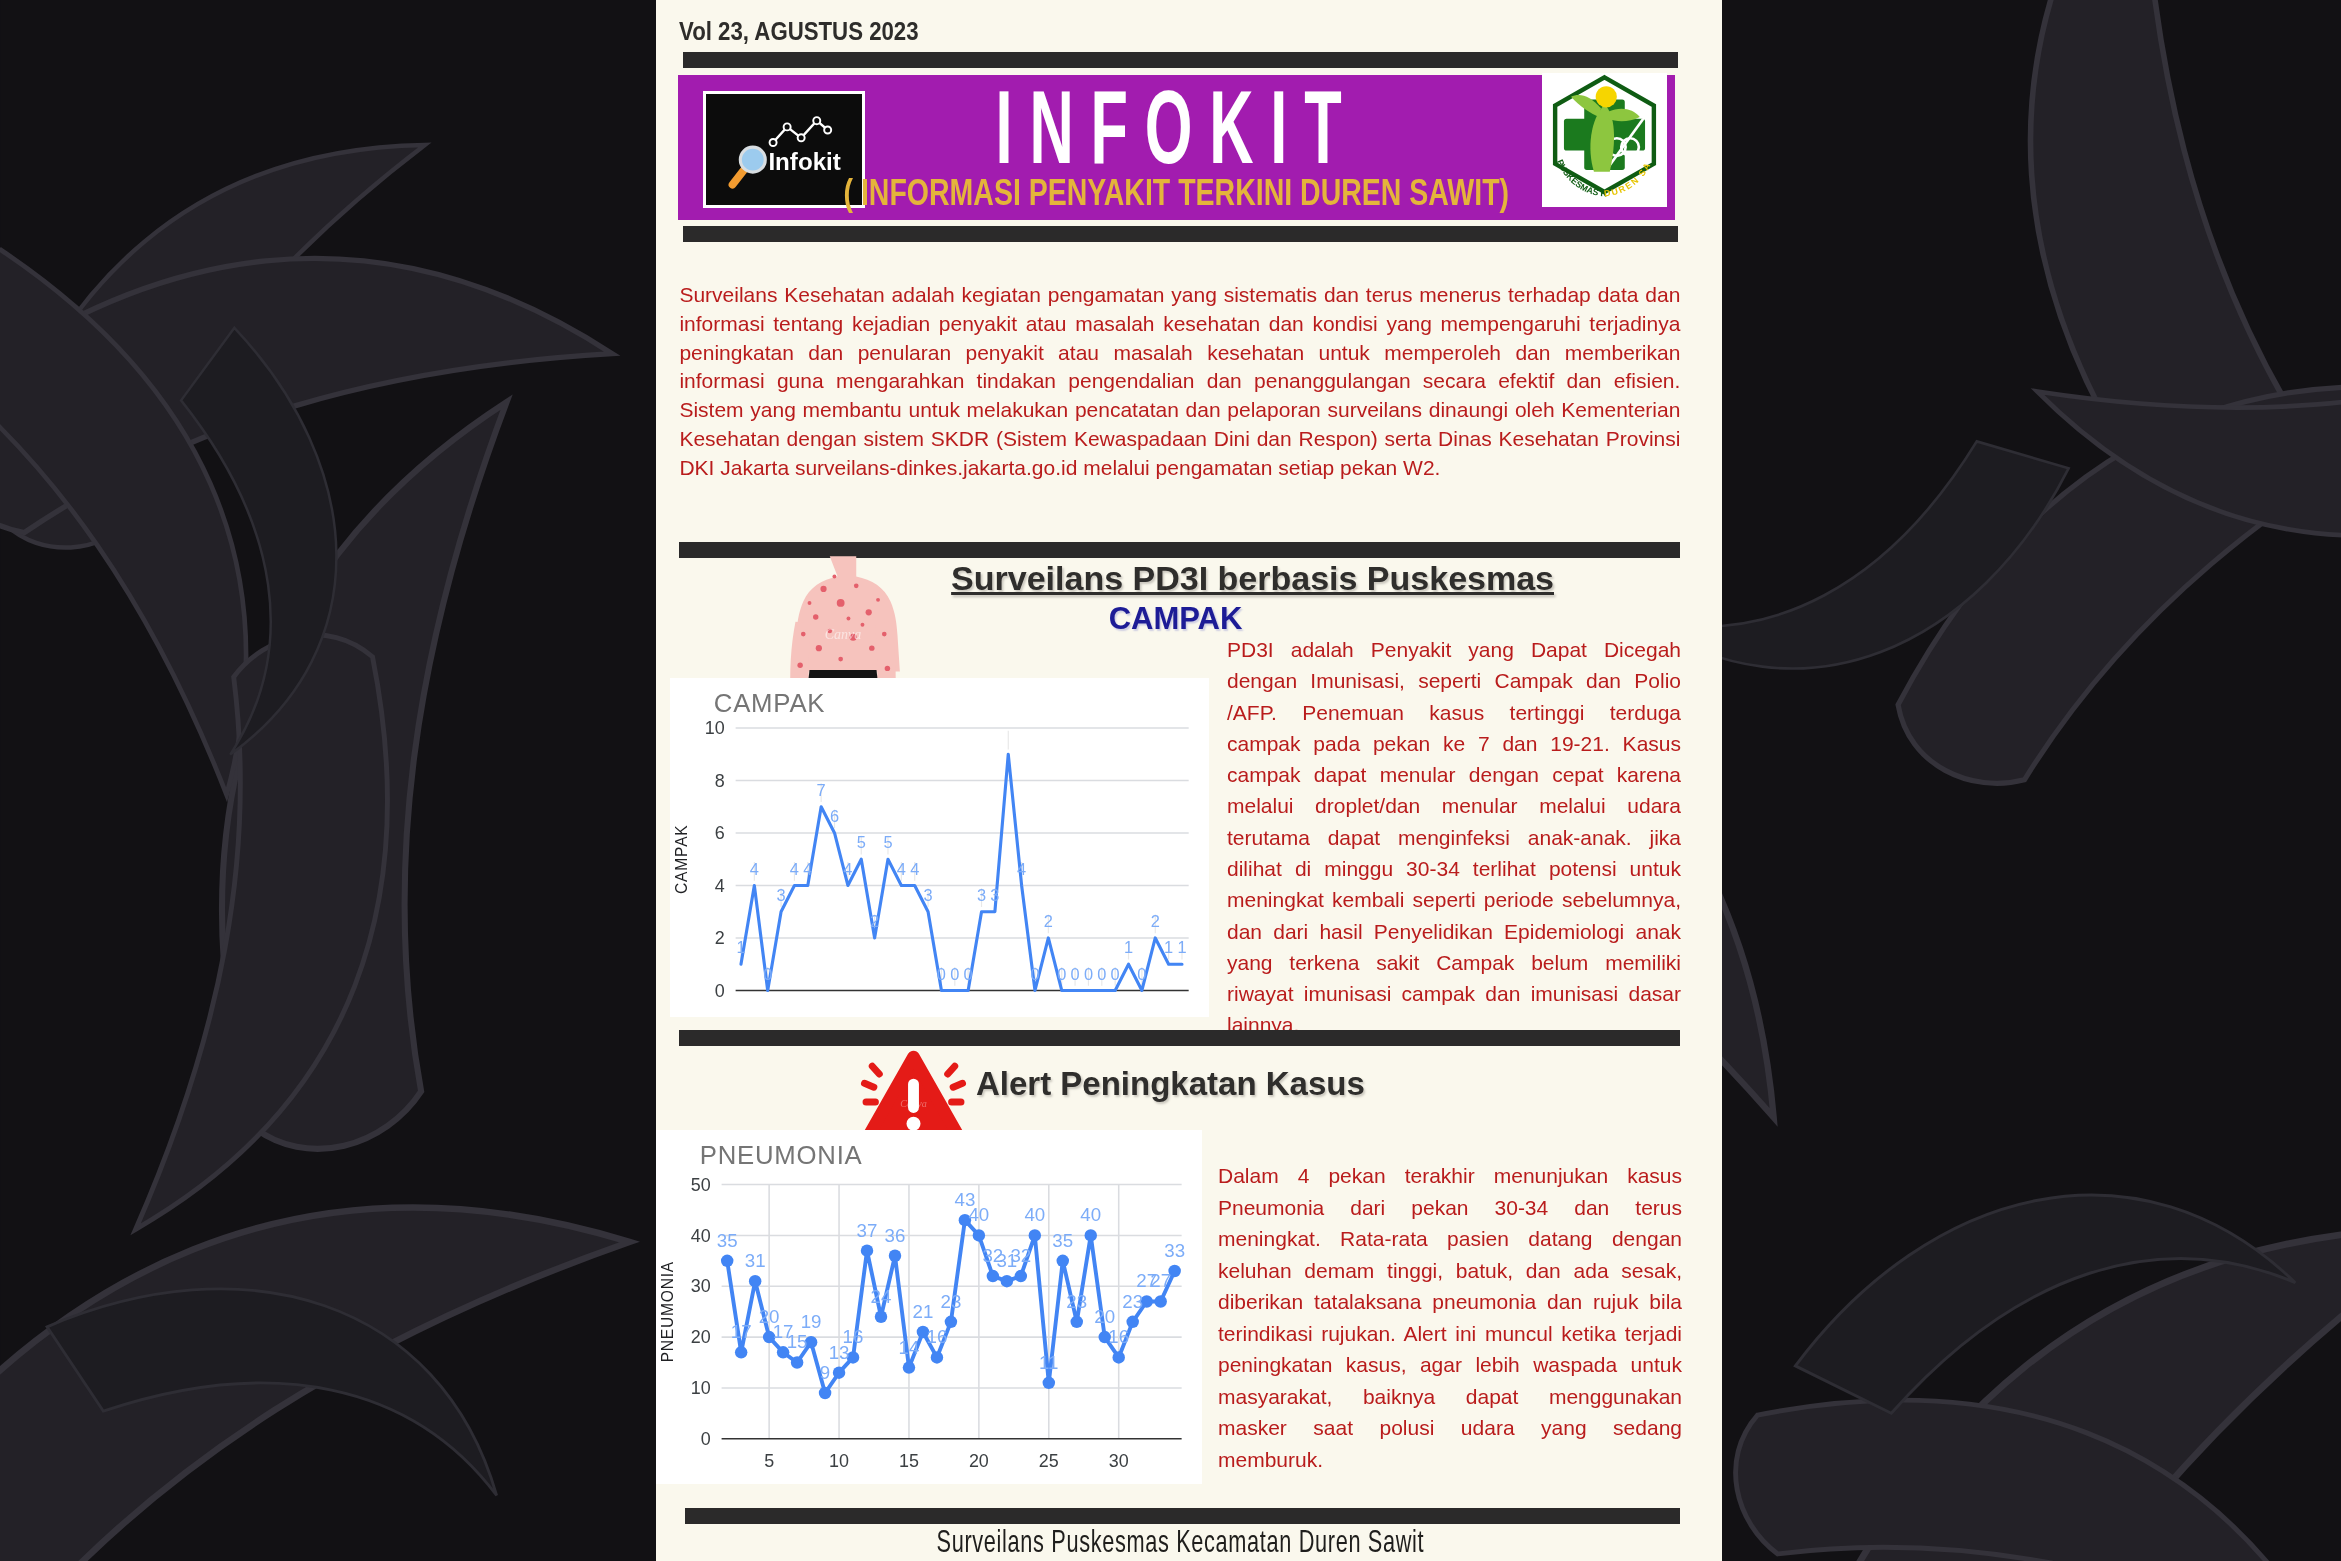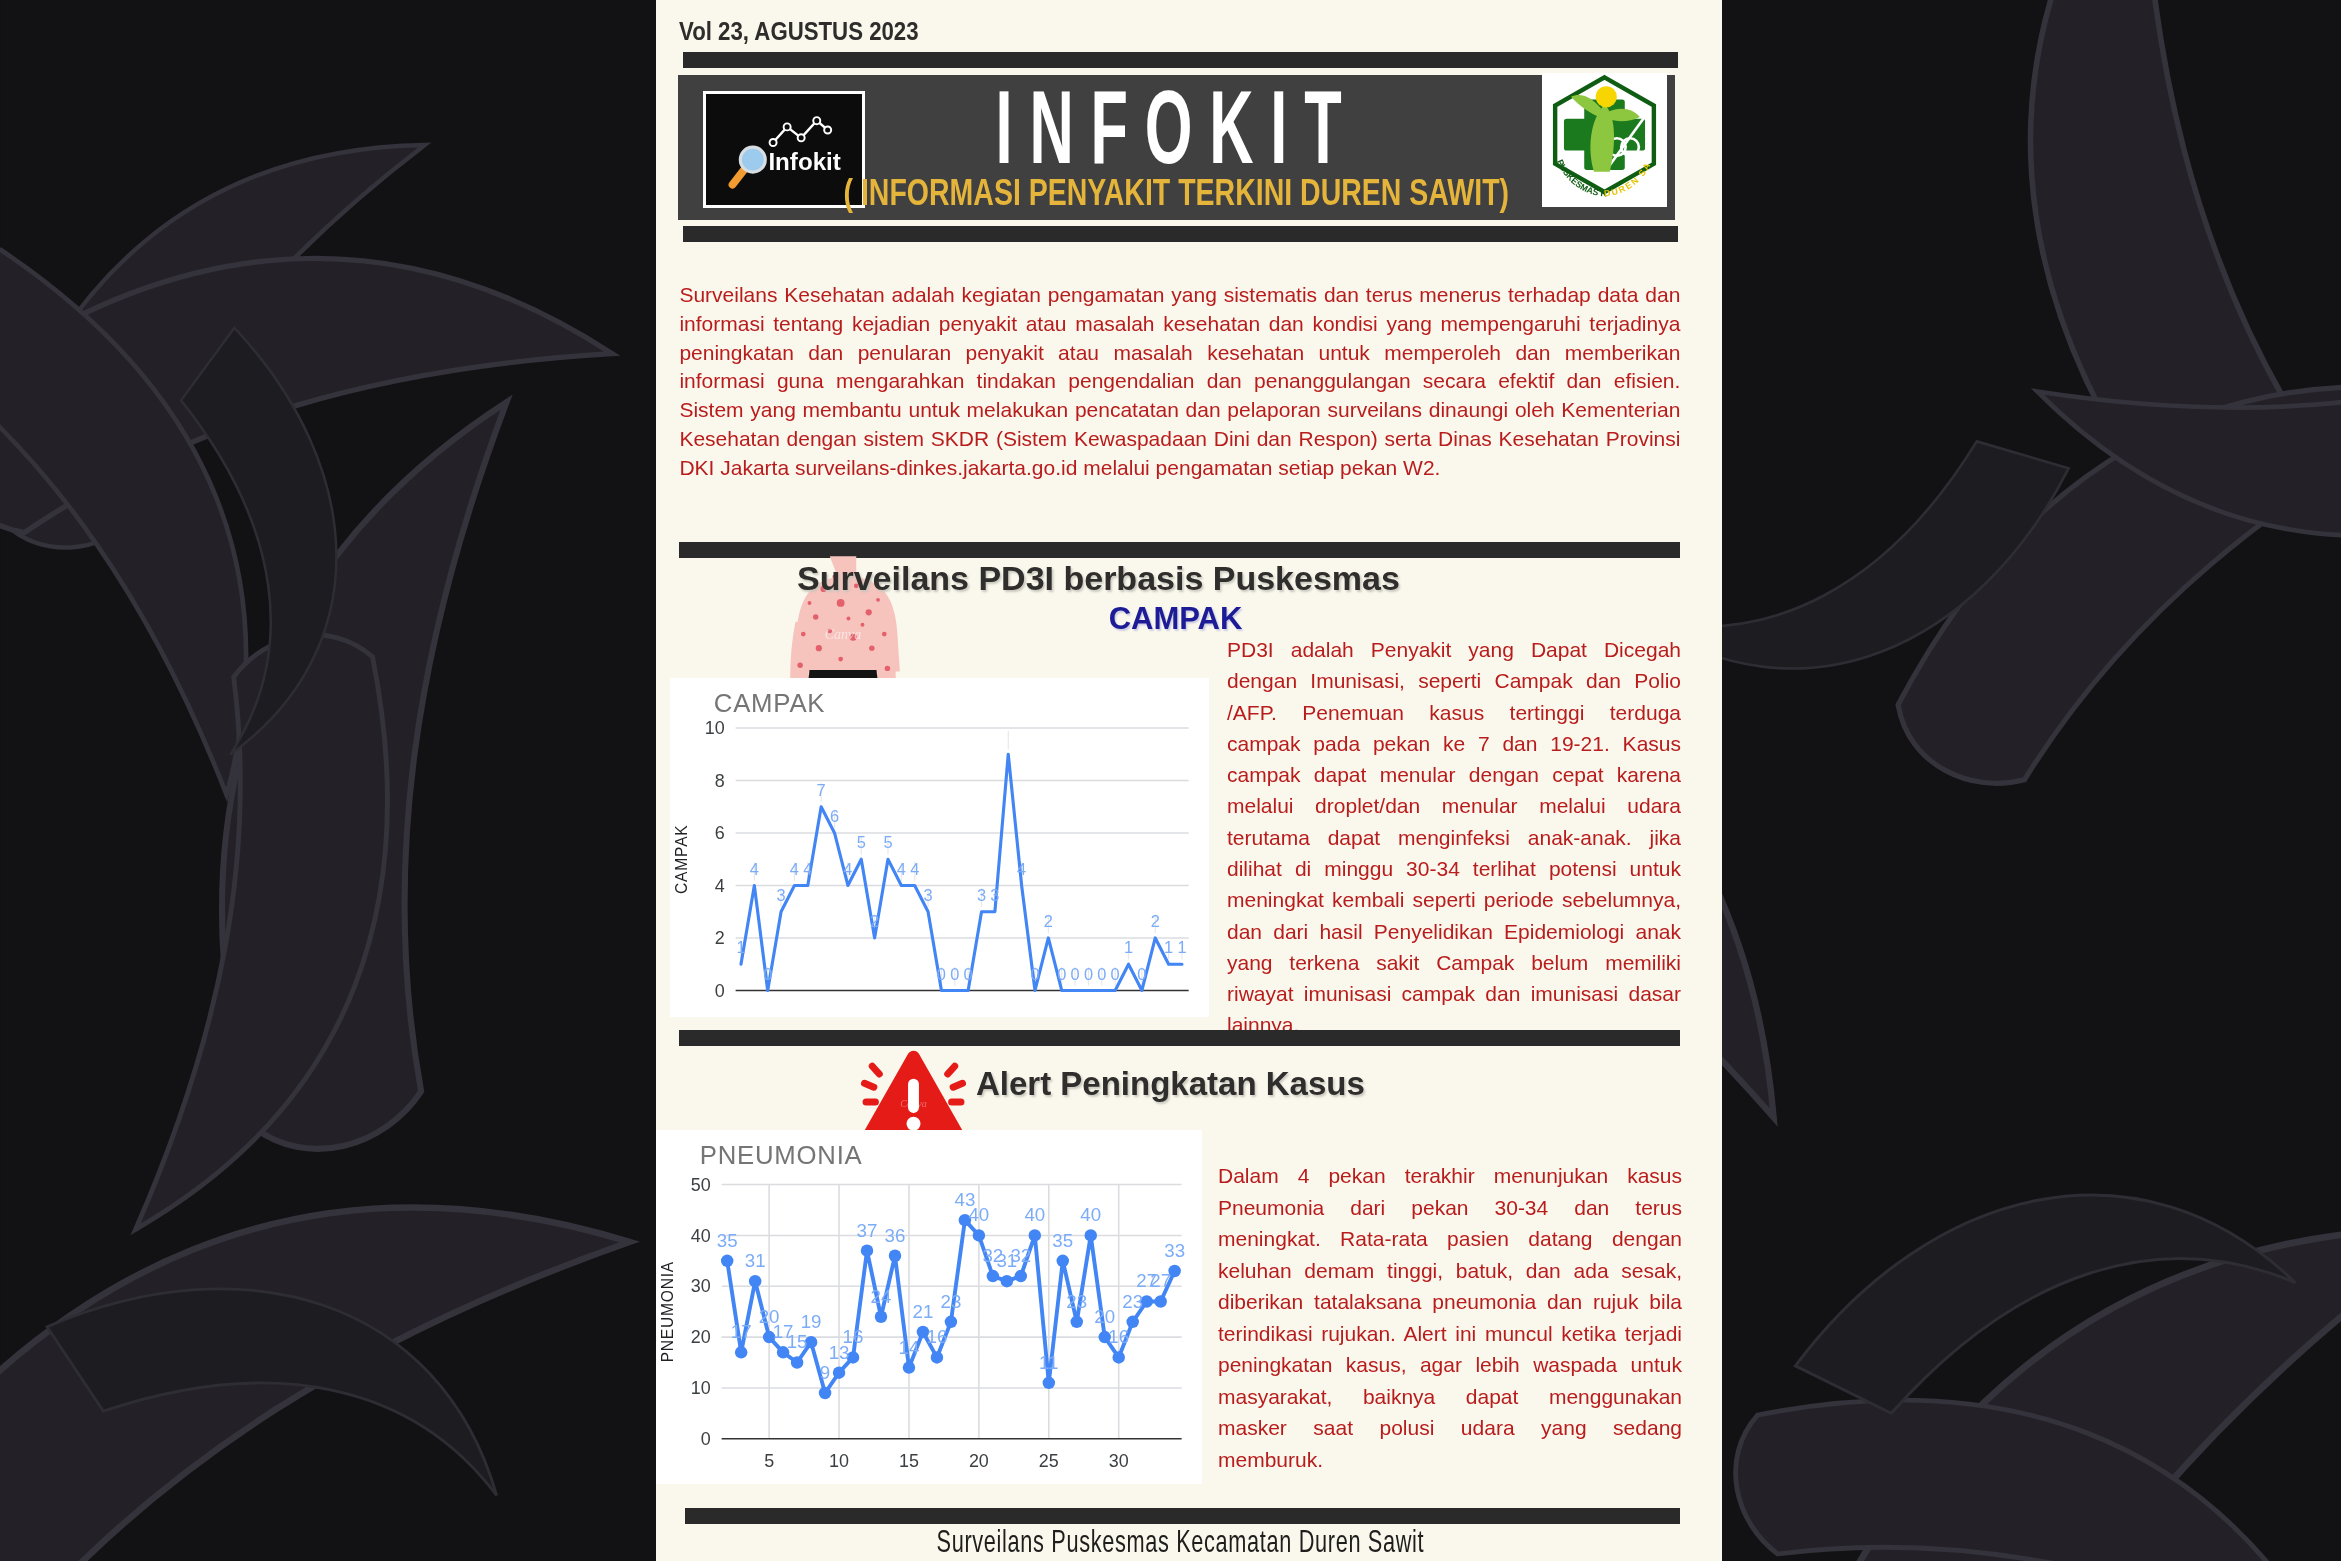--- a/index.html
+++ b/index.html
@@ -17,41 +17,41 @@
 
   .vol{left:23.4px;top:15.6px;font-size:23.4px;font-weight:700;color:#2E2D2B;transform:scale(.95,1.12);transform-origin:left top;}
 
   .bar{background:#2B2A2A;height:16.4px;}
   .bar1{left:27px;top:52px;width:995px;}
   .bar2{left:27px;top:226px;width:995px;}
   .bar3{left:23.4px;top:542px;width:1001px;height:15.6px;}
   .bar4{left:23.4px;top:1030px;width:1001px;height:15.6px;}
   .bar5{left:29px;top:1508px;width:995px;height:15.6px;}
 
-  .banner{left:22px;top:75px;width:997px;height:145px;background:#404040;}
+  .banner{left:22px;top:75px;width:997px;height:145px;background:#a21caf;}
   .banner-title{left:0;right:0;top:0px;text-align:center;color:#FFFFFF;}
   .banner-title span{display:inline-block;font-weight:800;font-size:73px;letter-spacing:20px;transform:scale(.84,1.42);transform-origin:center 17px;}
   .banner-sub{left:0;right:0;top:97px;text-align:center;color:#E4B43B;}
   .banner-sub span{display:inline-block;font-size:30px;font-weight:600;transform:scale(.95,1.22);transform-origin:center top;}
 
   .infokit-box{left:25px;top:15.6px;width:156px;height:111px;background:#0C0C0C;border:3.9px solid #FFFFFF;box-sizing:content-box;}
   .pusk-box{left:864px;top:-2.3px;width:125px;height:134px;background:#FFFFFF;}
 
   .h1{font-size:32px;font-weight:700;color:#2F2E2C;text-shadow:1.6px 2.3px 2.3px #C9C6BD;}
   .h1 .suffix{color:#9B988F;}
   .analysis-title{left:23.4px;top:237px;}
   .analysis-body,.pd3i-body,.alert-body{
     font-size:21px;color:#b91c1c;text-align:justify;line-height:1.37;
   }
   .analysis-body{left:23.4px;top:281px;width:1001px;}
   .pd3i-body{left:571px;top:634px;width:454px;line-height:1.49;}
   .alert-body{left:562px;top:1160px;width:464px;line-height:1.5;}
 
   .pd3i-illu{left:113px;top:556px;width:148px;height:150px;}
-  .pd3i-title{left:141px;top:559px;width:757px;text-align:left;font-size:34px;font-weight:700;color:#2F2E2C;text-shadow:1.6px 2.3px 2.3px #C9C6BD;}
+  .pd3i-title{left:141px;top:559px;width:757px;text-align:right;font-size:34px;font-weight:700;color:#2F2E2C;text-shadow:1.6px 2.3px 2.3px #C9C6BD;text-decoration:underline;}
   .pd3i-sub{left:141px;top:601px;width:757px;text-align:center;font-size:31px;font-weight:800;color:#1D1C96;text-shadow:1.6px 2.3px 1.6px #CFCFE2;}
 
   .chart-box{background:#FFFFFF;}
   .campak-chart{left:14px;top:678px;width:539px;height:339px;}
   .pneumonia-chart{left:0px;top:1130px;width:546px;height:354px;}
 
   .alert-icon{left:199px;top:1046px;width:117px;height:98px;}
   .alert-title{left:320px;top:1065px;font-size:33px;font-weight:700;color:#2F2E2C;text-shadow:1.6px 2.3px 2.3px #C9C6BD;}
 
   .footer-text{left:23.4px;top:1524px;width:1001px;text-align:center;}

